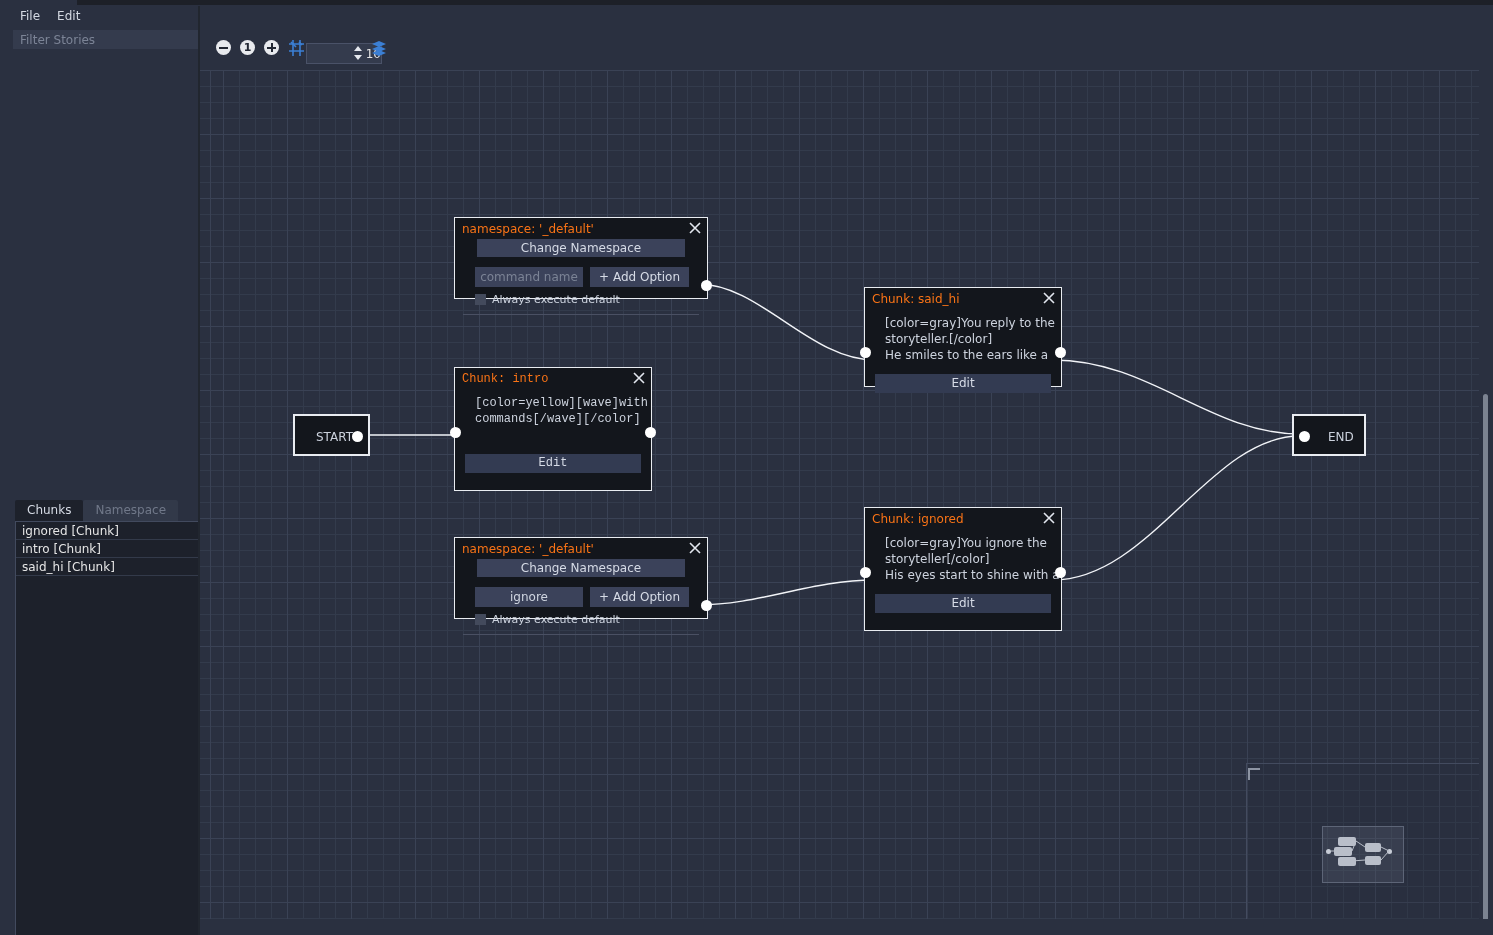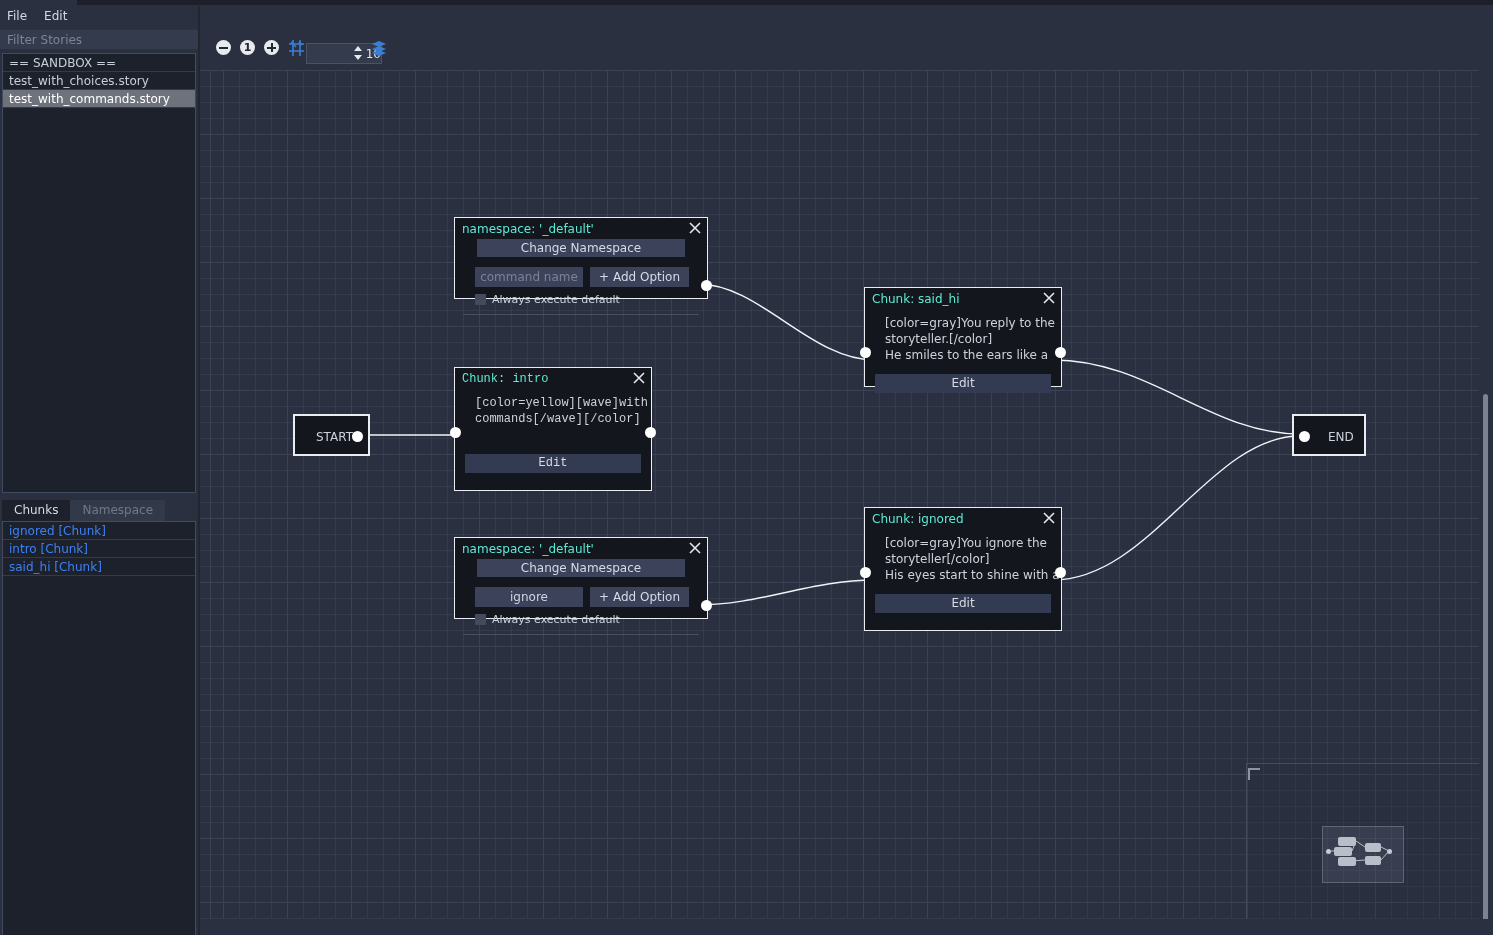--- a/index.html
+++ b/index.html
@@ -33,21 +33,21 @@
   .titlebar-tab {
     position: absolute;
     left: 77px; top: 0;
     width: 1416px; height: 5px;
     background: #1d2028;
   }
 
   
   .sidebar {
     position: absolute;
-    left: 0; top: 6px;
+    left: 13px; top: 6px;
     width: 235px; height: 929px;
     background: #2a3040;
   }
   .menubar {
     position: absolute;
     left: 0; top: 0;
     width: 200px; height: 20px;
     display: flex;
     align-items: center;
     padding-left: 7px;
@@ -126,21 +126,21 @@
     background: #1d212b;
     border: 1px solid #424a5e;
     box-sizing: border-box;
     overflow: hidden;
   }
   .chunk-item {
     height: 18px;
     line-height: 18px;
     padding-left: 6px;
     font-size: 12px;
-    color: #3b82f6;
+    color: #e5e5e5;
     border-bottom: 1px solid #333a4a;
     box-sizing: border-box;
     white-space: nowrap;
     cursor: default;
   }
 
   
   .editor {
     position: absolute;
     left: 200px; top: 6px;
@@ -231,21 +231,21 @@
     padding-left: 47px;
   }
   .node-se {
     position: absolute;
     background: #13161c;
     border: 1px solid #e9ecf1;
     box-sizing: border-box;
   }
   .node-title {
     font-size: 12px;
-    color: #5eead4;
+    color: #f97316;
     padding: 4px 6px 3px 7px;
     white-space: nowrap;
   }
   .node-close {
     position: absolute;
     right: 6px; top: 4px;
     width: 12px; height: 12px;
     cursor: pointer;
   }
   .node-close svg { display: block; }
@@ -397,25 +397,20 @@
 
   <div class="sidebar">
 
     <div class="menubar">
       <div class="menu-item">File</div>
       <div class="menu-item">Edit</div>
     </div>
 
     <div class="filter-box">Filter Stories</div>
 
-    <div class="story-list">
-      <div class="story-item">== SANDBOX ==</div>
-      <div class="story-item">test_with_choices.story</div>
-      <div class="story-item selected">test_with_commands.story</div>
-    </div>
 
     <div class="tabstrip">
       <div class="tab active">Chunks</div>
       <div class="tab">Namespace</div>
     </div>
 
     <div class="chunk-list">
       <div class="chunk-item">ignored [Chunk]</div>
       <div class="chunk-item">intro [Chunk]</div>
       <div class="chunk-item">said_hi [Chunk]</div>

